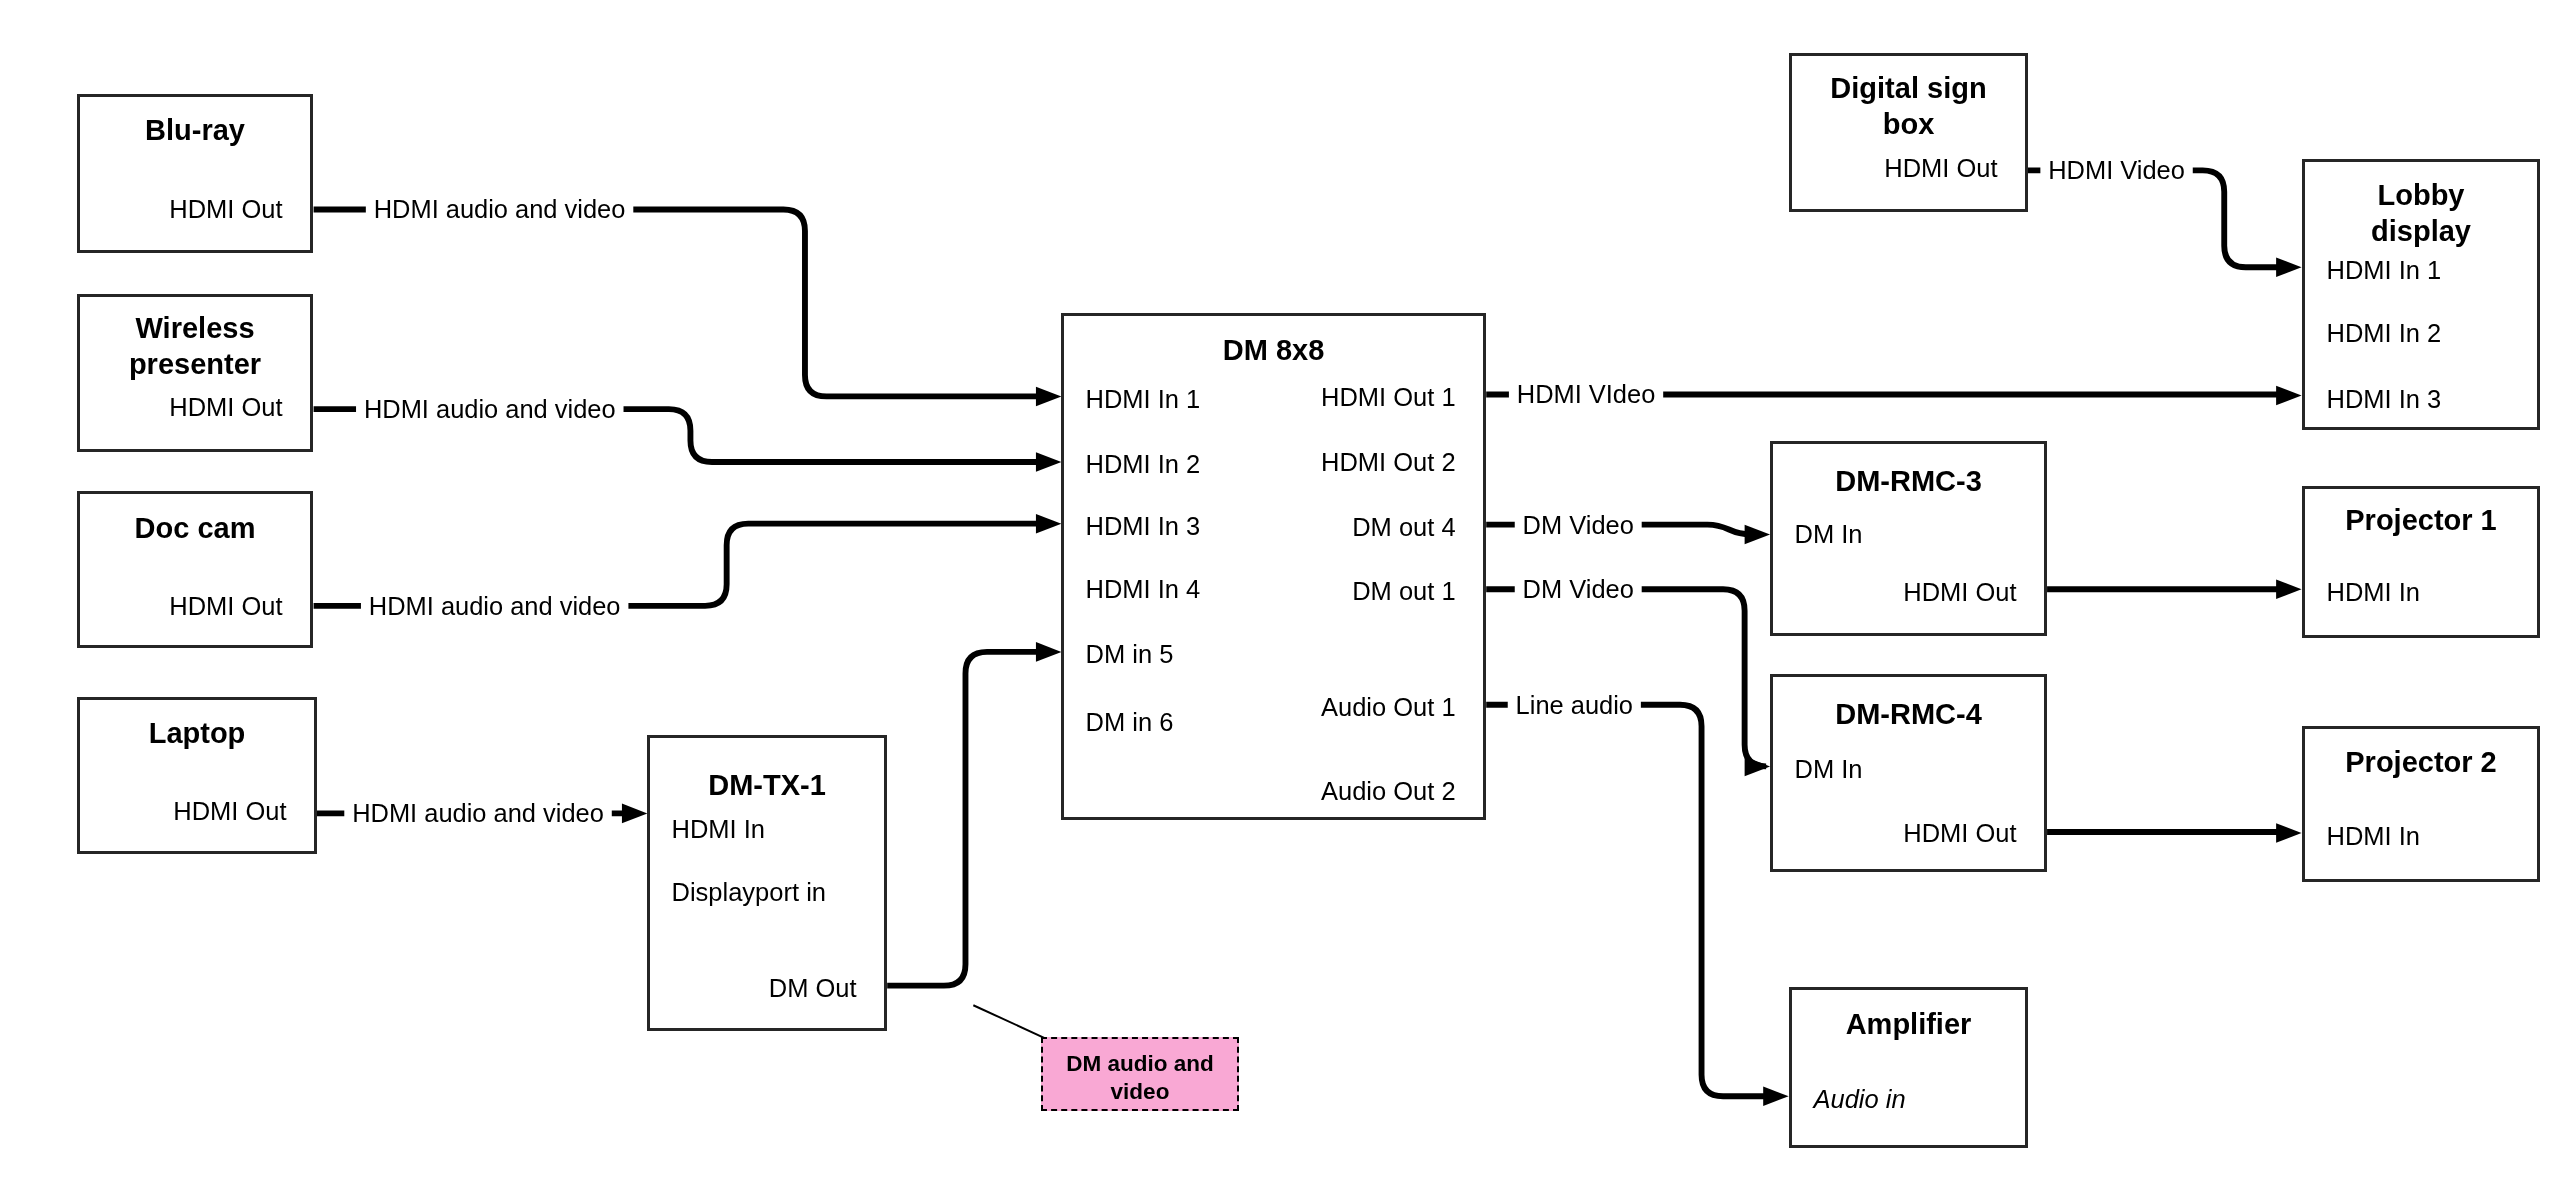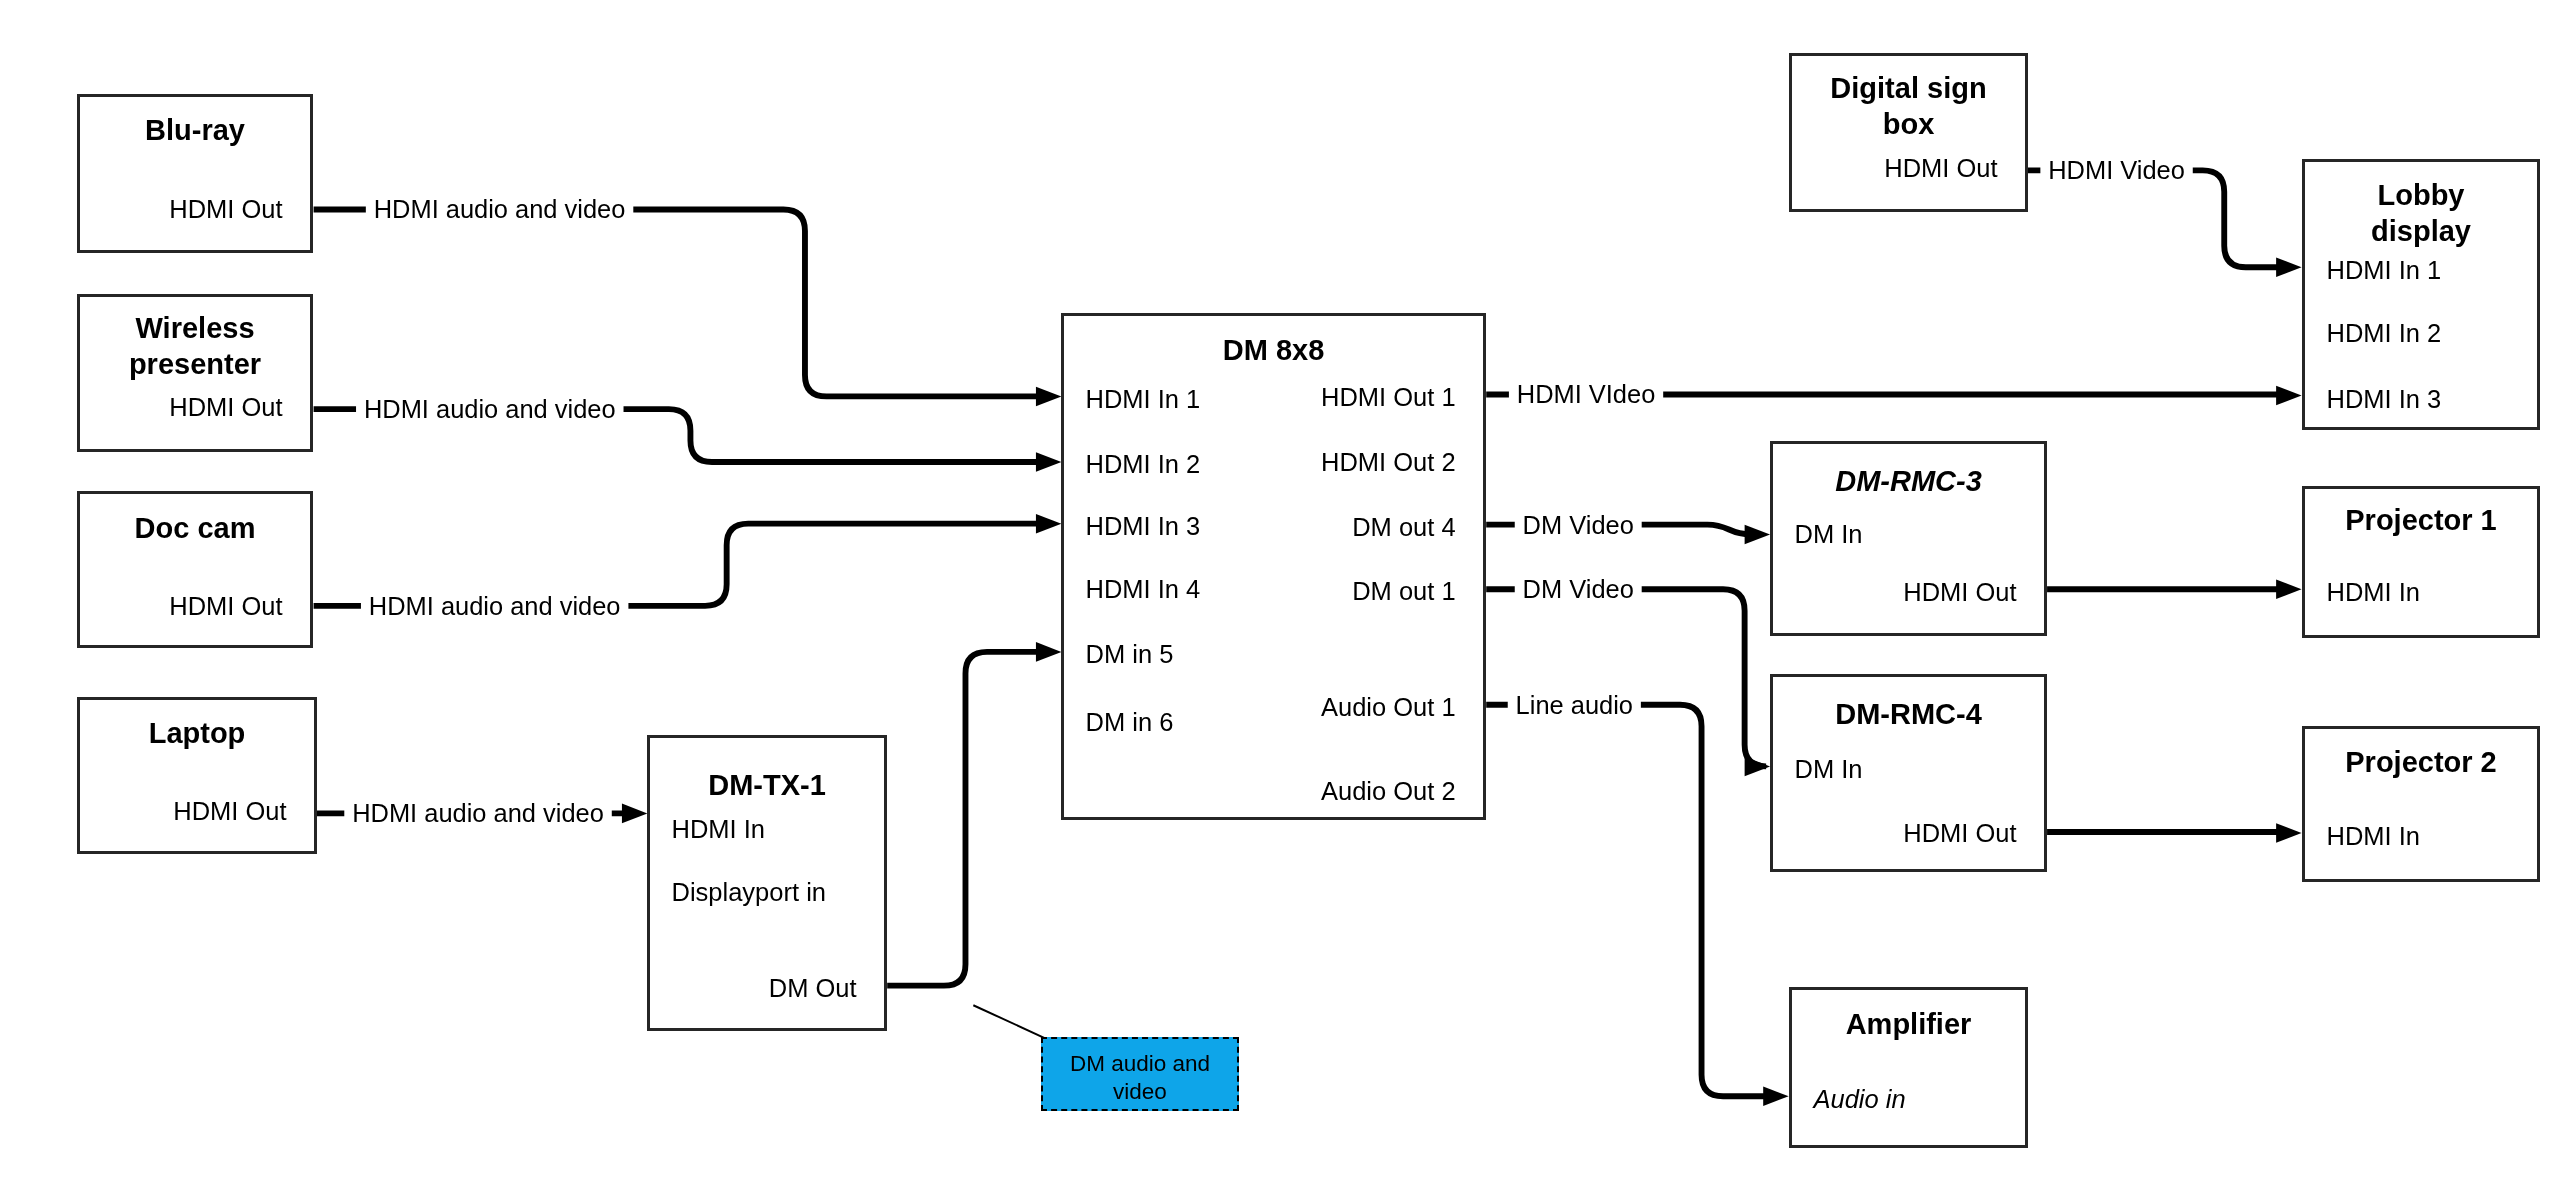--- a/index.html
+++ b/index.html
@@ -3,22 +3,22 @@
 <meta charset="utf-8">
 <style>
   html,body{margin:0;padding:0;background:#ffffff;}
   body{width:2576px;height:1201px;position:relative;font-family:"Liberation Sans",sans-serif;color:#000;}
   #wires{position:absolute;left:0;top:0;}
   .node{position:absolute;border:3.9px solid #262626;background:#ffffff;box-sizing:border-box;}
   .node .title{font-weight:bold;font-size:29px;line-height:36px;text-align:center;white-space:pre-line;}
   .port{position:absolute;font-size:25.5px;line-height:29px;white-space:nowrap;}
   .port.left{left:21.5px;text-align:left;}
   .port.right{right:27.4px;text-align:right;}
-  .note{position:absolute;border:2px dashed #000;background:#0ea5e9;box-sizing:border-box;
-        font-size:22.5px;line-height:28px;text-align:center;white-space:pre-line;padding-top:10.8px;}
+  .note{position:absolute;border:2px dashed #000;background:#f9a8d4;box-sizing:border-box;
+        font-size:22.5px;line-height:28px;text-align:center;white-space:pre-line;padding-top:10.8px;font-weight:bold;}
 </style>
 </head>
 <body>
 
 <svg id="wires" width="2576" height="1201" viewBox="0 0 2631 1227">
     <line x1="994" y1="1027" x2="1068" y2="1061" stroke="#000000" stroke-width="2"></line>
     <path d="M 320 214 H 800 Q 822 214 822 236 V 383 Q 822 405 844 405 H 1062" fill="none" stroke="#000000" stroke-width="6"></path>
     <polygon points="1084,405 1058,395 1058,415" fill="#000000"></polygon>
     <rect x="373.3671875" y="199" width="273.265625" height="30" fill="#ffffff"></rect>
     <text x="510" y="214" text-anchor="middle" dominant-baseline="central" font-family="&quot;Liberation Sans&quot;, sans-serif" font-size="26" fill="#000">HDMI audio and video</text>
@@ -114,21 +114,21 @@
 
 <div class="node" style="left:2302px;top:159px;width:238px;height:271px;">
   <div class="title" style="margin-top:14.7px;">Lobby
 display</div>
   <div class="port left" style="top:94px;">HDMI In 1</div>
   <div class="port left" style="top:157px;">HDMI In 2</div>
   <div class="port left" style="top:223px;">HDMI In 3</div>
 </div>
 
 <div class="node" style="left:1770px;top:441px;width:277px;height:195px;">
-  <div class="title" style="margin-top:18.6px;font-style:italic;">DM-RMC-3</div>
+  <div class="title" style="margin-top:18.6px;">DM-RMC-3</div>
   <div class="port left" style="top:76px;">DM In</div>
   <div class="port right" style="top:134px;">HDMI Out</div>
 </div>
 
 <div class="node" style="left:2302px;top:486px;width:238px;height:152px;">
   <div class="title" style="margin-top:12.7px;">Projector 1</div>
   <div class="port left" style="top:89px;">HDMI In</div>
 </div>
 
 <div class="node" style="left:1770px;top:674px;width:277px;height:198px;">

